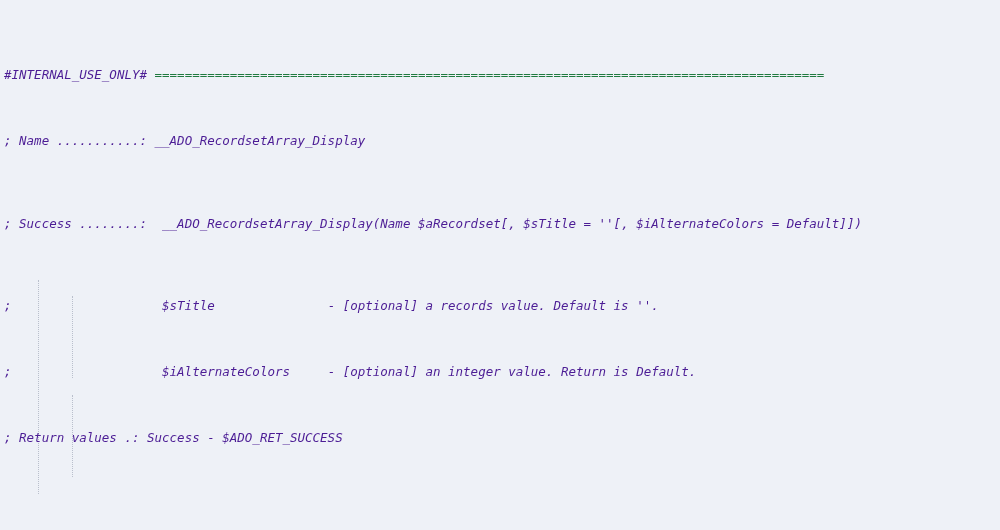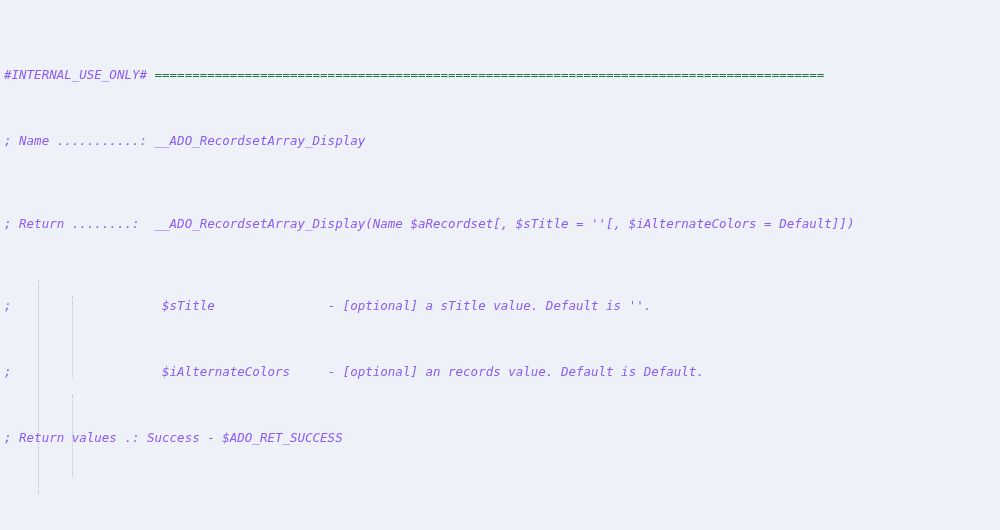--- a/index.html
+++ b/index.html
@@ -27,21 +27,21 @@
   }
   .line {
     position: relative;
     height: 16.5px;
     padding-left: 4px;
     box-sizing: border-box;
     white-space: pre;
   }
 
   
-  .cmt      { color: #8b5cf6; font-style: italic; }
+  .cmt      { color: #4c1d95; font-style: italic; }
   .cmtsep   { color: #1f7a3f; font-style: italic; }
 
   
   .guides {
     position: absolute;
     left: 0; top: 0;
     width: 1000px; height: 530px;
     pointer-events: none;
   }
   .guide {
@@ -62,26 +62,26 @@
   </div>
 
   <div class="code-area">
 
     
     <div class="line"><span class="cmt">#INTERNAL_USE_ONLY#</span><span class="cmt"> </span><span class="cmtsep">=========================================================================================</span></div>
 
     <div class="line"><span class="cmt">; Name ...........:</span><span class="cmt"> </span><span class="cmt">__ADO_RecordsetArray_Display</span></div>
 
 
-    <div class="line"><span class="cmt">; Return ........:</span><span class="cmt">  </span><span class="cmt">__ADO_RecordsetArray_Display(Name $aRecordset[, $sTitle = ''[, $iAlternateColors = Default]])</span></div>
+    <div class="line"><span class="cmt">; Success ........:</span><span class="cmt">  </span><span class="cmt">__ADO_RecordsetArray_Display(Name $aRecordset[, $sTitle = ''[, $iAlternateColors = Default]])</span></div>
 
 
-    <div class="line"><span class="cmt">;</span><span class="cmt">                    </span><span class="cmt">$sTitle</span><span class="cmt">               </span><span class="cmt">- [optional] a sTitle value. Default is ''.</span></div>
+    <div class="line"><span class="cmt">;</span><span class="cmt">                    </span><span class="cmt">$sTitle</span><span class="cmt">               </span><span class="cmt">- [optional] a records value. Default is ''.</span></div>
 
-    <div class="line"><span class="cmt">;</span><span class="cmt">                    </span><span class="cmt">$iAlternateColors</span><span class="cmt">     </span><span class="cmt">- [optional] an records value. Default is Default.</span></div>
+    <div class="line"><span class="cmt">;</span><span class="cmt">                    </span><span class="cmt">$iAlternateColors</span><span class="cmt">     </span><span class="cmt">- [optional] an integer value. Return is Default.</span></div>
 
     <div class="line"><span class="cmt">; Return values .:</span><span class="cmt"> </span><span class="cmt">Success - $ADO_RET_SUCCESS</span></div>
 
     
 
     
 
     
 
     

